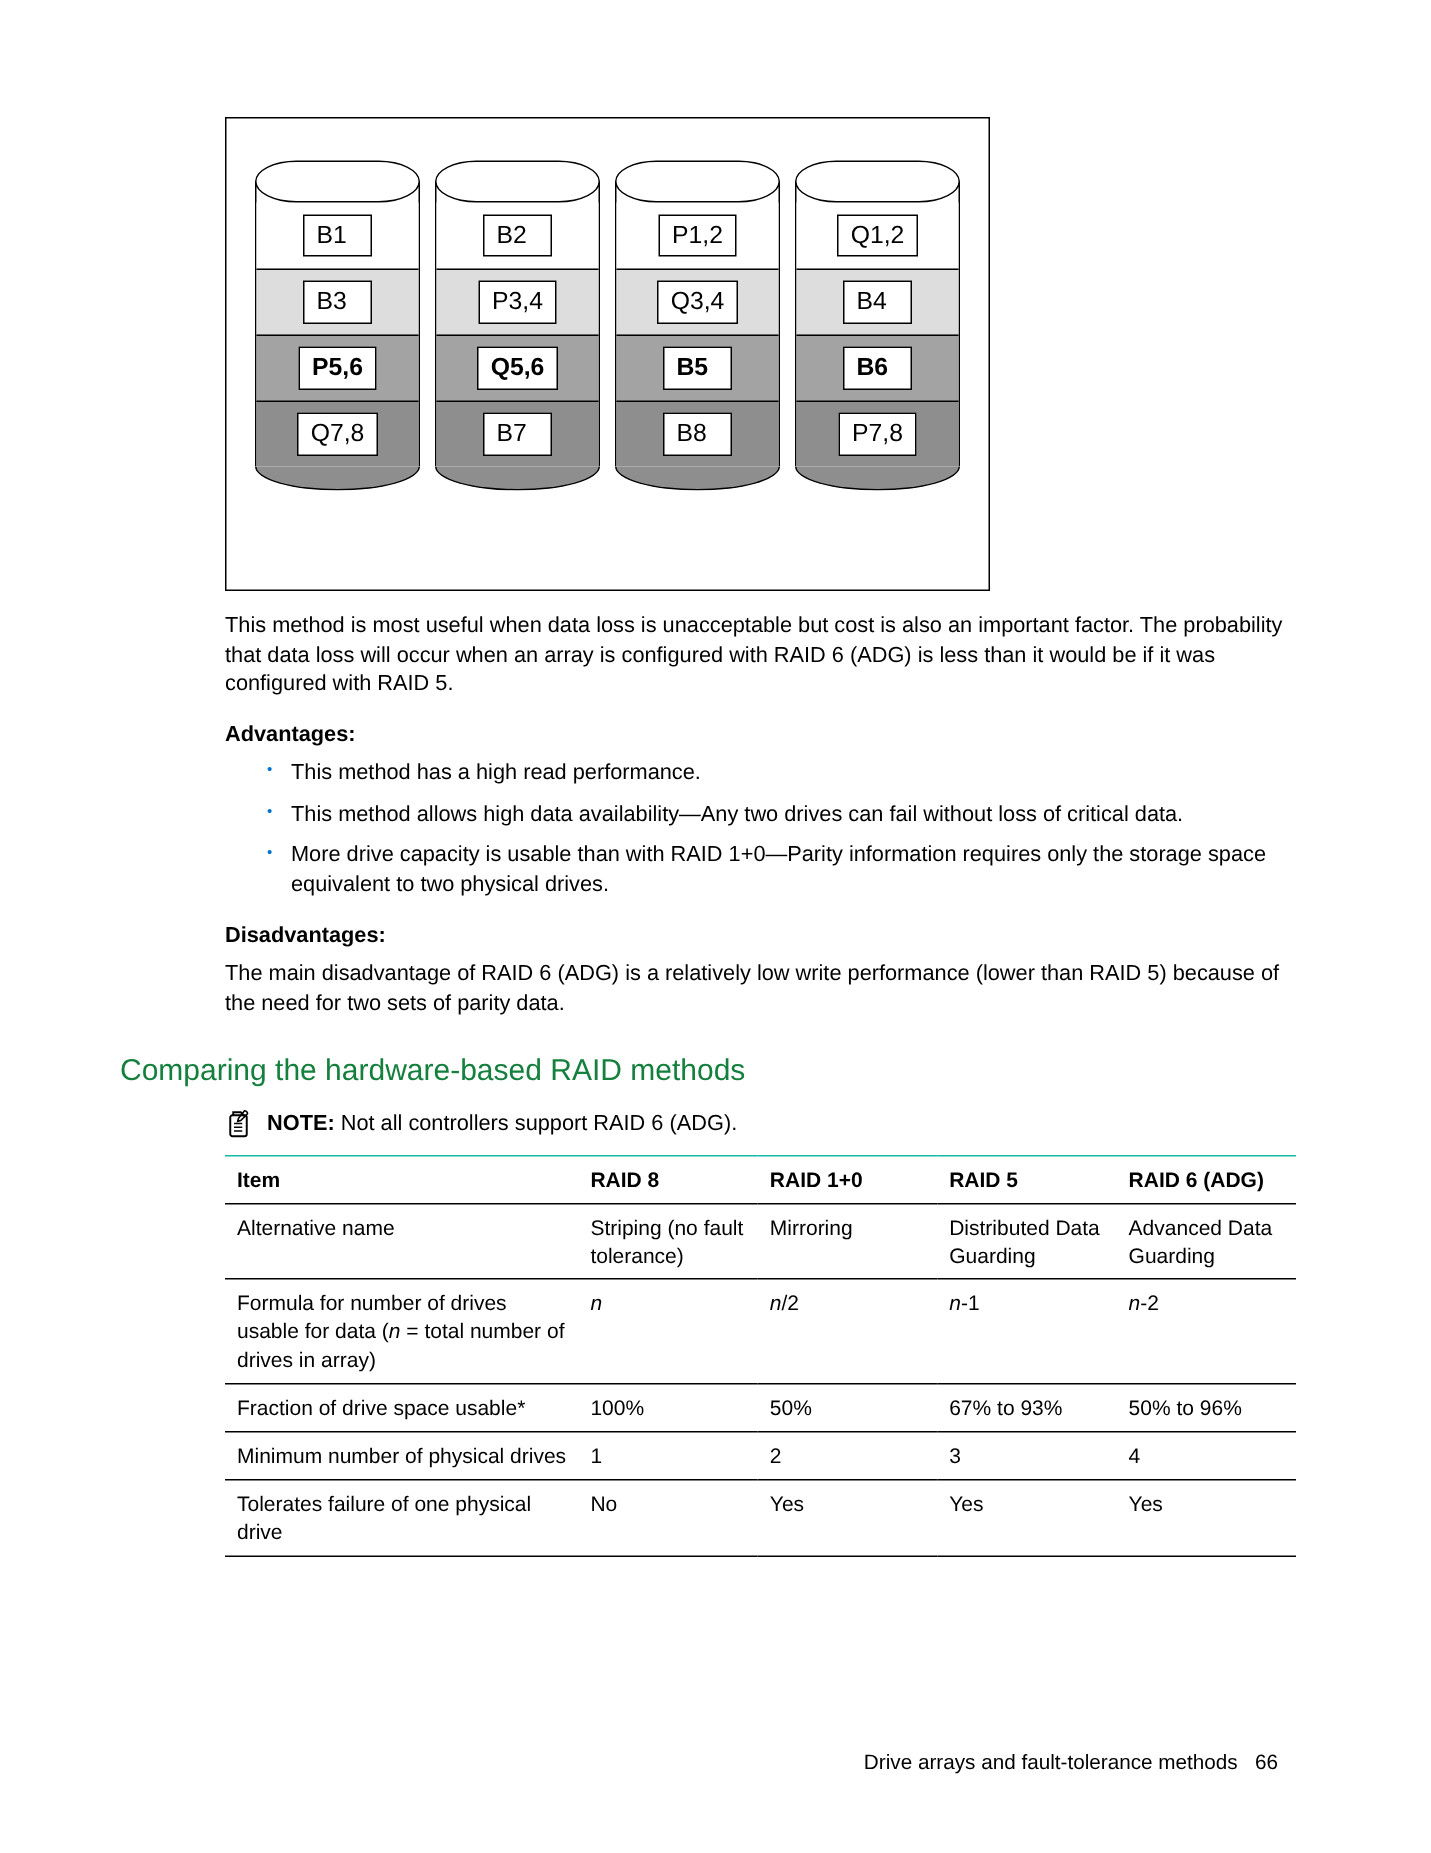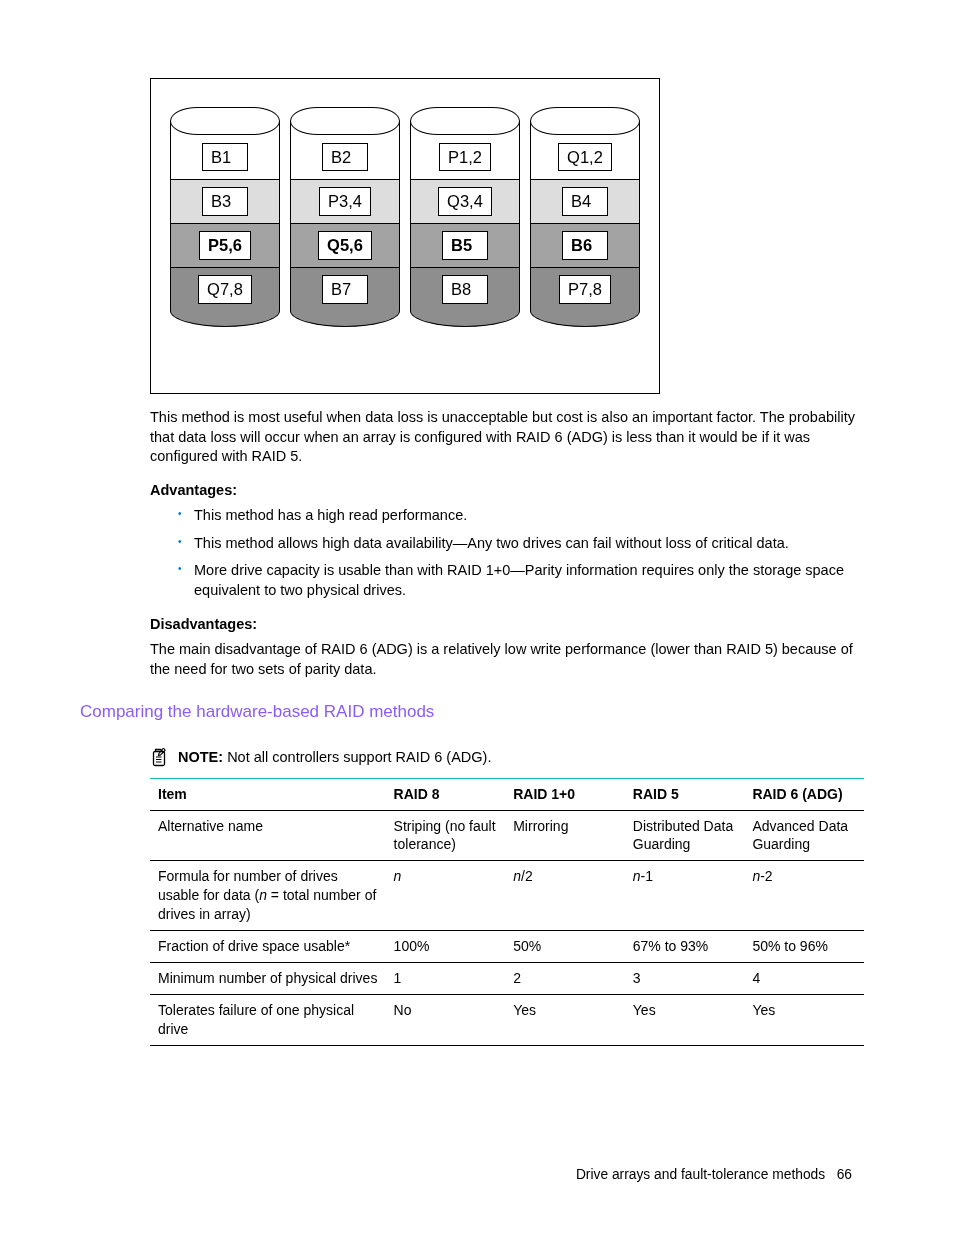--- a/index.html
+++ b/index.html
@@ -15,24 +15,24 @@
   .page {
     width: 954px;
     height: 1235px;
     position: relative;
     box-sizing: border-box;
     padding: 72px 90px 50px 150px;
   }
   .body-text { margin-bottom: 8px; }
   .italic { font-style: italic; }
   .heading-blue {
-    color: #8b5cf6;
-    font-size: 17px;
+    color: #15803d;
+    font-size: 20px;
     margin-top: 22px;
-    margin-bottom: 24px;
+    margin-bottom: 12px;
     margin-left: -70px;
   }
   .sub-head {
     font-weight: bold;
     margin-top: 14px;
     margin-bottom: 6px;
   }
   ul.bullets {
     margin: 4px 0 8px 0;
     padding-left: 28px;

